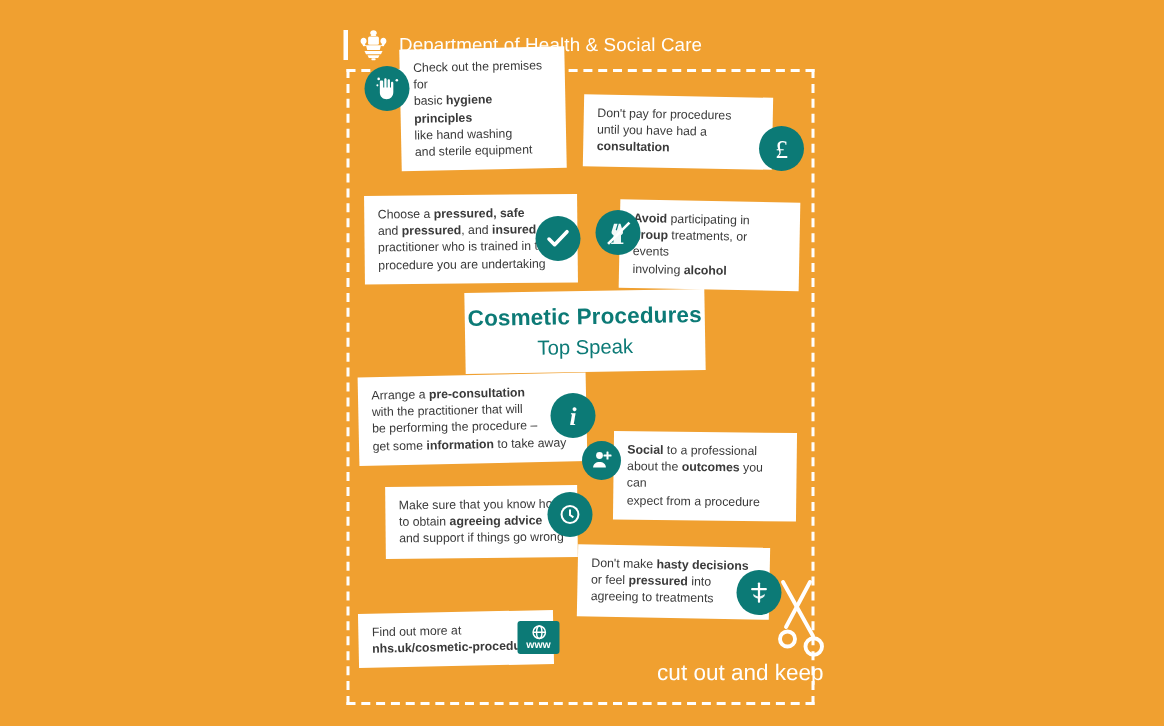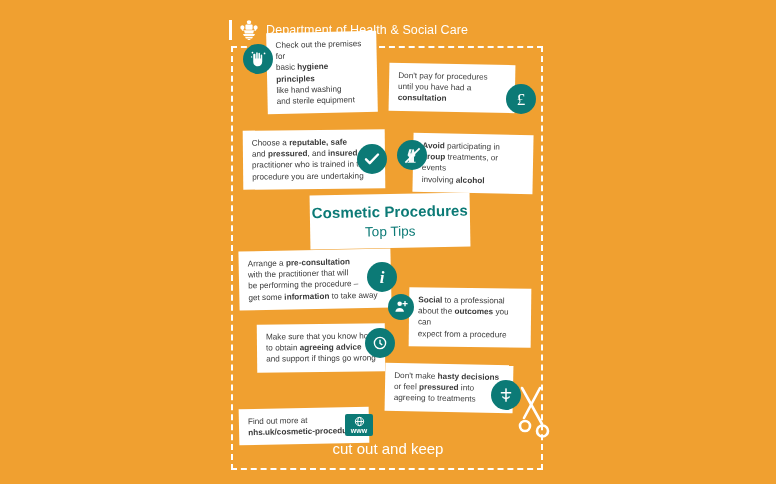--- a/index.html
+++ b/index.html
@@ -75,21 +75,21 @@
   }
   .title-main{
     color:#0C7A76;font-size:15px;font-weight:bold;letter-spacing:.1px;
   }
   .title-sub{
     color:#0C7A76;font-size:13.5px;margin-top:4px;
   }
 
   
   .footer-text{
-    position:absolute;left:0;top:434px;width:322px;text-align:center;
+    position:absolute;left:0;top:434px;width:322px;text-align:right;
     color:#ffffff;font-size:15px;
   }
   
   .scissors{
     position:absolute;left:289px;top:378px;width:36px;height:58px;
     color:#ffffff;
   }
   .www{
     width:28px;height:22px;background:#0C7A76;color:#ffffff;
     display:flex;align-items:center;justify-content:center;
@@ -138,21 +138,21 @@
   </div>
 
   <div class="tip skew-b" style="left:162px;top:58px;width:126px;">
     <span>Don't pay for procedures<br>until you have had a <b>consultation</b></span>
   </div>
   <div class="badge" style="left:279px;top:78px;">
     <span class="glyph">£</span>
   </div>
 
   <div class="tip skew-c" style="left:16px;top:124px;width:142px;">
-    <span>Choose a <b>reputable, safe</b><br>and <b>pressured</b>, and <b>insured</b><br>practitioner who is trained in the<br>procedure you are undertaking</span>
+    <span>Choose a <b>pressured, safe</b><br>and <b>pressured</b>, and <b>insured</b><br>practitioner who is trained in the<br>procedure you are undertaking</span>
   </div>
   <div class="badge" style="left:130px;top:138px;">
     <svg viewBox="0 0 24 24" width="18" height="18" aria-hidden="true">
       <path d="M4 12.5l5 5L20 6" stroke="#ffffff" stroke-width="3.2" fill="none" stroke-linecap="round" stroke-linejoin="round"></path>
     </svg>
   </div>
 
   <div class="tip skew-b" style="left:186px;top:128px;width:120px;">
     <span><b>Avoid</b> participating in<br><b>group</b> treatments, or events<br>involving <b>alcohol</b></span>
   </div>
@@ -160,21 +160,21 @@
     <svg viewBox="0 0 24 24" width="19" height="19" aria-hidden="true">
       <g fill="#ffffff">
         <path d="M6 4h5l-1.6 5.2 1 .4L12 4h1.5l2 6.6c.4 1.4-.4 2.6-1.6 3v6.2h2v1.2H5.6v-1.2h2v-6.2c-1.2-.4-2-1.6-1.6-3L8 4z" opacity=".95"></path>
       </g>
       <line x1="3" y1="21" x2="21" y2="3" stroke="#ffffff" stroke-width="2.2"></line>
     </svg>
   </div>
 
   <div class="title-card">
     <div class="title-main">Cosmetic Procedures</div>
-    <div class="title-sub">Top Tips</div>
+    <div class="title-sub">Top Speak</div>
   </div>
 
   <div class="tip skew-a" style="left:12px;top:244px;width:152px;">
     <span>Arrange a <b>pre-consultation</b><br>with the practitioner that will<br>be performing the procedure –<br>get some <b>information</b> to take away</span>
   </div>
   <div class="badge" style="left:140px;top:256px;">
     <span class="glyph" style="font-style:italic;font-weight:bold;">i</span>
   </div>
 
   <div class="tip skew-d" style="left:182px;top:282px;width:122px;">

